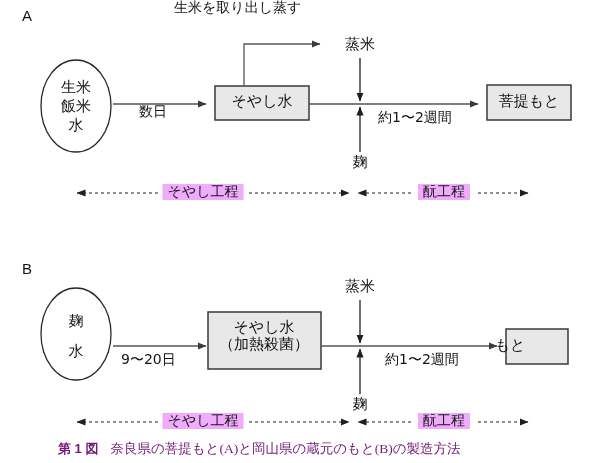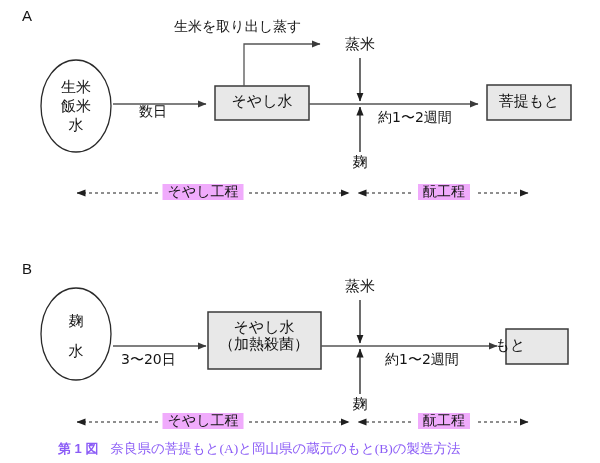--- a/index.html
+++ b/index.html
@@ -58,21 +58,21 @@
     text-underline-offset: 1px;
   }
   .stage-label {
     font-size: 14px;
     background: #f0abfc;
     padding: 0 5px;
   }
   .caption {
     font-size: 13.5px;
     font-family: "Liberation Serif", "DejaVu Serif", serif;
-    color: #8b5cf6;
+    color: #701a75;
   }
   .caption .cap-no {
     font-weight: bold;
     font-family: "Liberation Sans", "DejaVu Sans", sans-serif;
     font-size: 13px;
   }
   .caption .cap-gap { display: inline-block; width: 12px; }
 </style>
 </head>
 <body>
@@ -143,21 +143,21 @@
   <div class="lbl node-text ellipse-text center" style="left:76px; top:76px;">
     <div><span class="ul">生米</span></div>
     <div><span class="ul">飯米</span></div>
     <div><span class="ul">水</span></div>
   </div>
 
   <div class="lbl edge-label" style="left:139px; top:104px;text-align:right;">数日</div>
 
   <div class="lbl node-text center" style="left:262px; top:93px;">そやし水</div>
 
-  <div class="lbl edge-label" style="left:174px; top:20px;font-family:Liberation Mono, monospace;">生米を取り出し蒸す</div>
+  <div class="lbl edge-label" style="left:174px; top:0;">生米を取り出し蒸す</div>
 
   <div class="lbl io-label center" style="left:360px; top:36px;">
     <span class="ul">蒸米</span>
   </div>
 
   <div class="lbl io-label center" style="left:360px; top:154px;">
     <span class="ul">麹</span>
   </div>
 
   <div class="lbl edge-label" style="left:378px; top:110px;">約1〜2週間</div>
@@ -168,21 +168,21 @@
 
   <div class="lbl stage-label center" style="left:444px; top:184px;">酛工程</div>
 
   <div class="lbl panel-letter" style="left:22px; top:261px;">B</div>
 
   <div class="lbl node-text ellipse-text center" style="left:76px; top:310px;">
     <div style="margin-bottom:14px;"><span class="ul">麹</span></div>
     <div><span class="ul">水</span></div>
   </div>
 
-  <div class="lbl edge-label" style="left:121px; top:352px;">3〜20日</div>
+  <div class="lbl edge-label" style="left:121px; top:352px;">9〜20日</div>
 
   <div class="lbl node-text center" style="left:264px; top:319px;">
     <div>そやし水</div>
     <div>（加熱殺菌）</div>
   </div>
 
   <div class="lbl io-label center" style="left:360px; top:278px;">
     <span class="ul">蒸米</span>
   </div>
 

